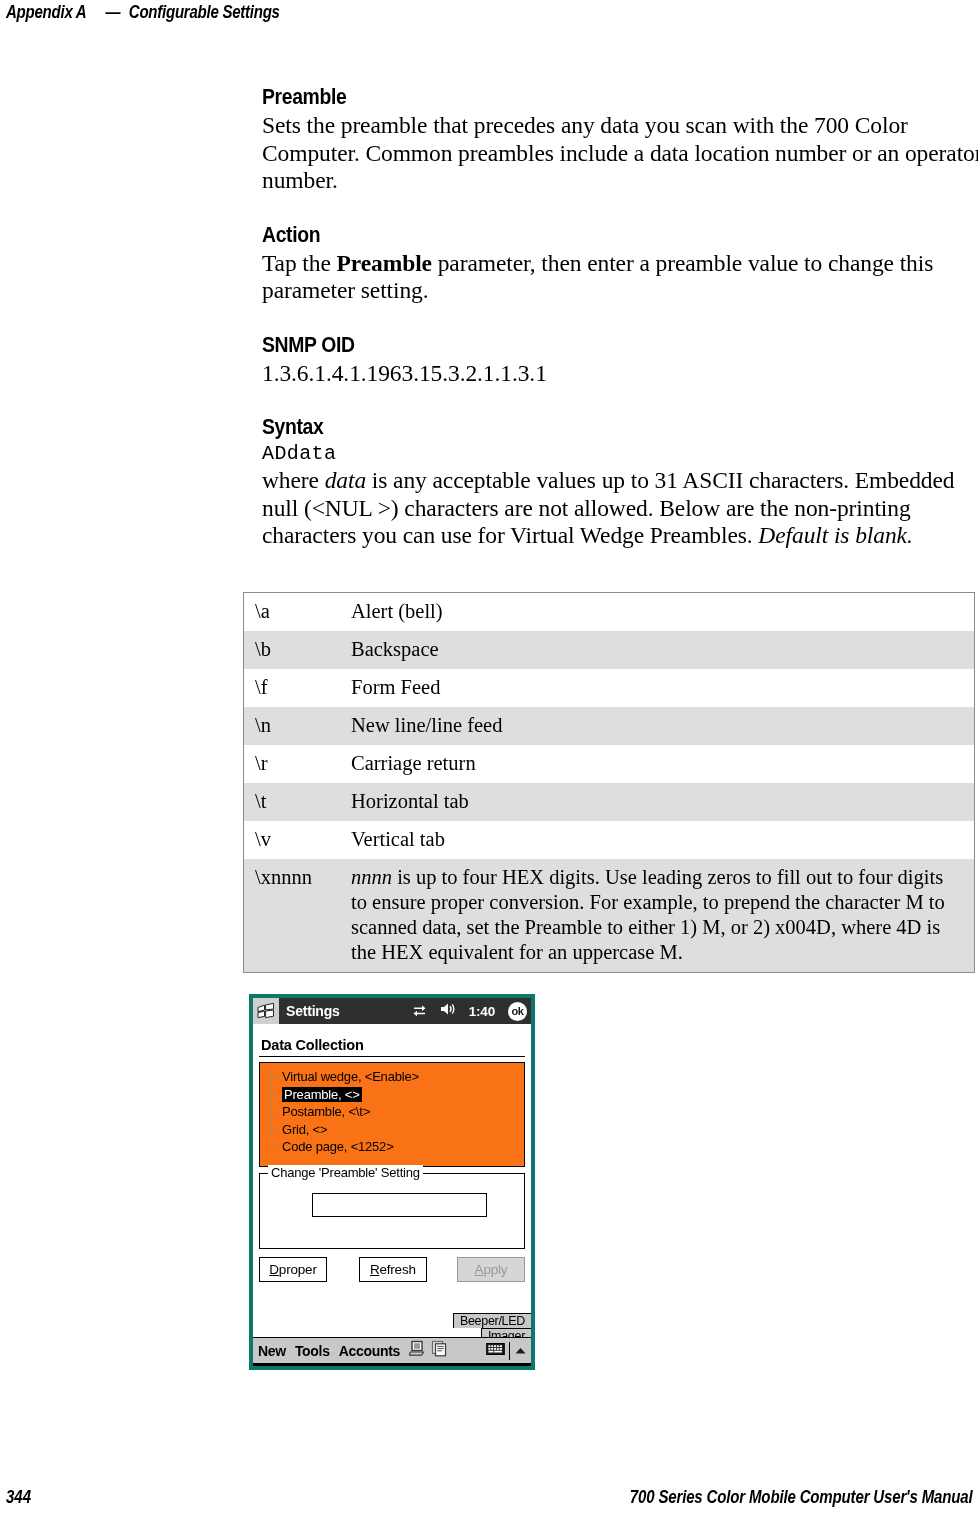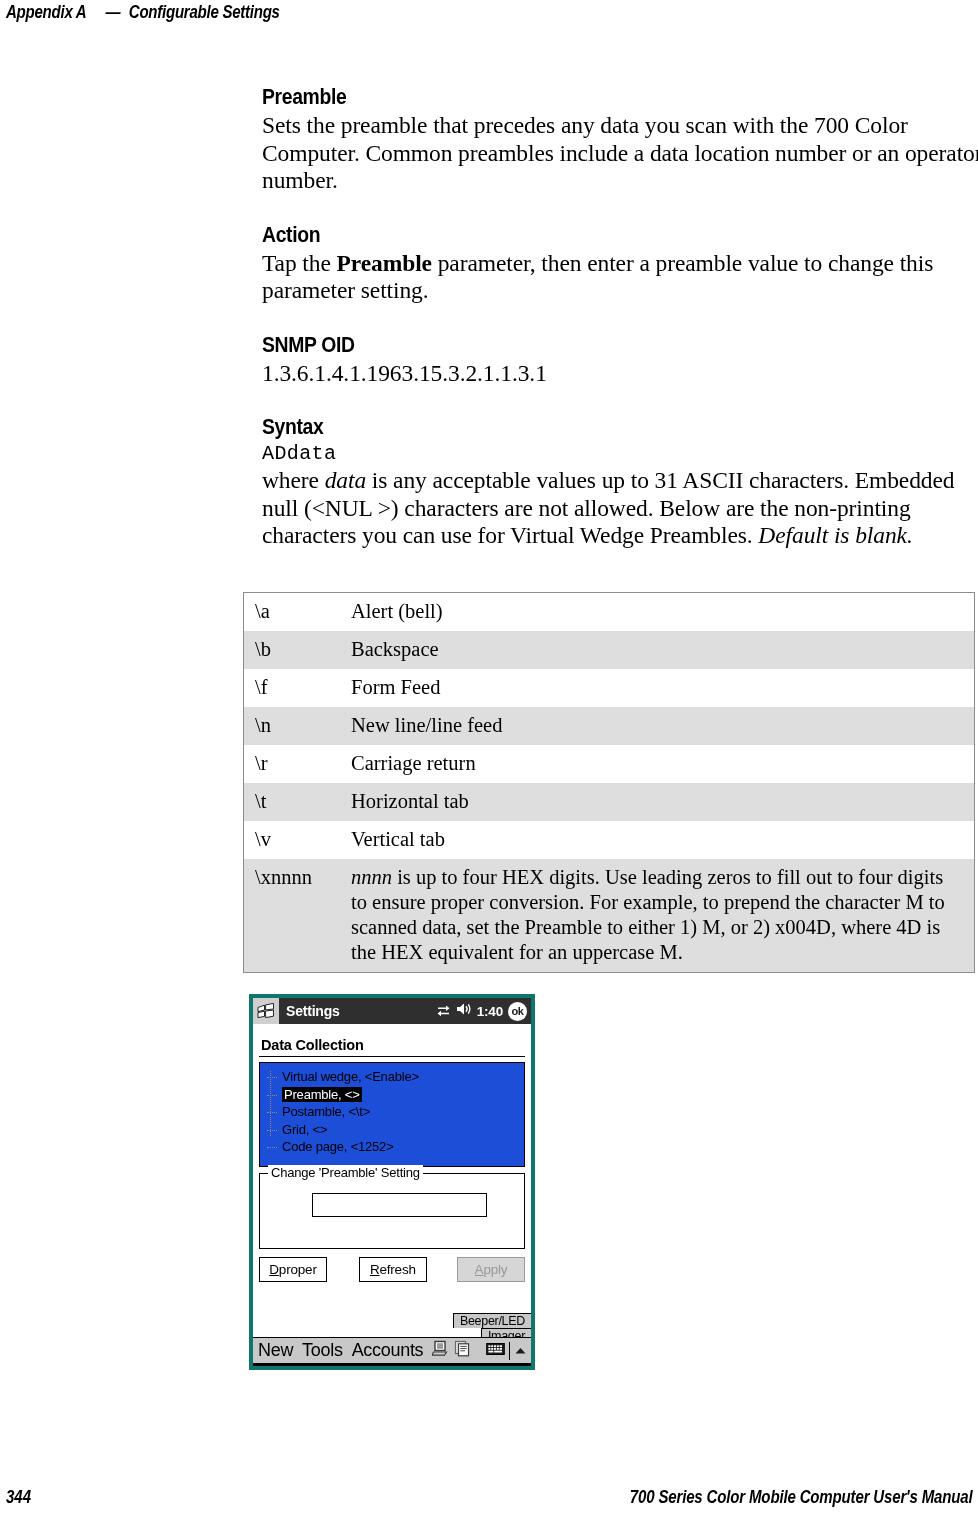--- a/index.html
+++ b/index.html
@@ -136,21 +136,21 @@
     margin-left: 7px;
     letter-spacing: -0.2px;
   }
   .pda-tray {
     position: absolute;
     right: 4px;
     top: 0;
     height: 26px;
     display: flex;
     align-items: center;
-    gap: 5px;
+    gap: 13px;
   }
   .tray-time {
     color: #ffffff;
     font-size: 13.5px;
     font-weight: bold;
     letter-spacing: -0.2px;
   }
   .ok-btn {
     width: 19px;
     height: 19px;
@@ -182,21 +182,21 @@
     border-top: 1.5px solid #000000;
     margin: 0 0 5px 0;
   }
 
   .tree-box {
     border: 1px solid #000000;
     height: 105px;
     padding: 5px 4px 0 6px;
     box-sizing: border-box;
     position: relative;
-    background: #1d4ed8;
+    background: #f97316;
   }
   .tree-spine {
     position: absolute;
     left: 10px;
     top: 8px;
     bottom: 30px;
     border-left: 1px dotted #8a8a8a;
   }
   .tree-item {
     font-size: 13px;
@@ -331,22 +331,22 @@
     height: 29px;
     background: #c8c8c8;
     border-top: 1px solid #000000;
     border-bottom: 3px solid #000000;
     display: flex;
     align-items: center;
     padding: 0 4px 0 5px;
     box-sizing: border-box;
   }
   .tb-item {
-    font-size: 18px;
-    font-weight: normal;
+    font-size: 14px;
+    font-weight: bold;
     margin-right: 9px;
     letter-spacing: -0.3px;
   }
   .tb-icons { display: flex; align-items: center; gap: 5px; }
   .tb-right {
     margin-left: auto;
     display: flex;
     align-items: center;
     gap: 4px;
   }

